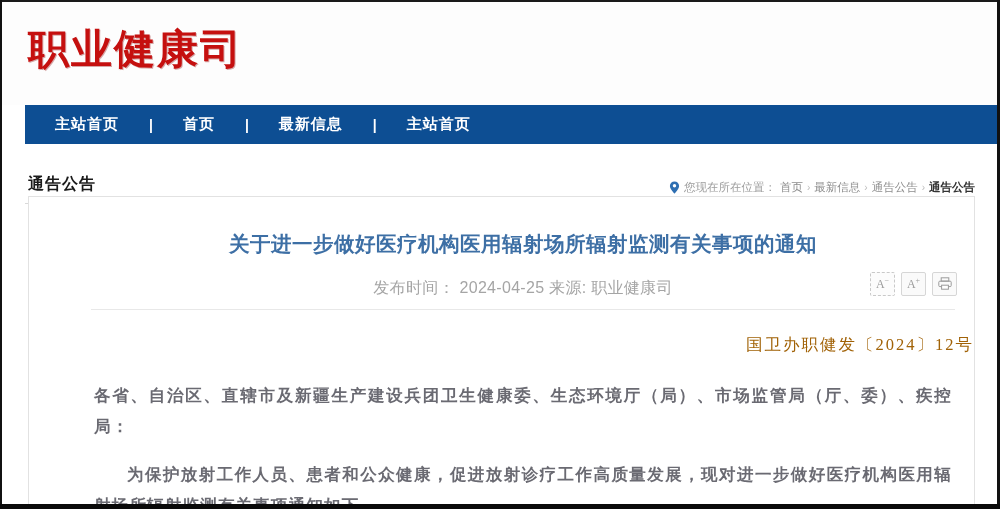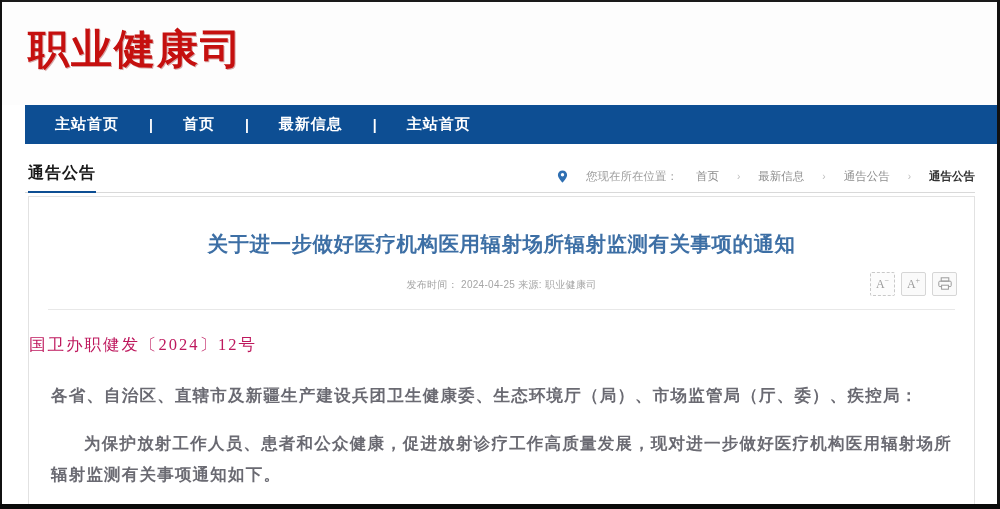--- a/index.html
+++ b/index.html
@@ -68,21 +68,21 @@
     font-weight: bold;
     padding: 0 0px;
     white-space: nowrap;
   }
   .nav-gap-a { width: 30px; }
   .nav-gap-b { width: 30px; }
 
   
   .titlerow {
     position: absolute;
-    left: 25px; top: 156px;
+    left: 25px; top: 167px;
     width: 950px; height: 38px;
   }
   .chan-title {
     position: absolute;
     left: 3px; top: 7px;
     font-size: 16px;
     font-weight: bold;
     color: #1a1a1a;
     letter-spacing: 1px;
     padding-bottom: 7px;
@@ -93,60 +93,61 @@
     position: absolute;
     left: 0; top: 36px;
     width: 950px; height: 1px;
     background: #d9d9d9;
   }
   .breadcrumb {
     position: absolute;
     right: 0px; top: 13px;
     display: flex;
     align-items: center;
-    gap: 18px;
+    gap: 4px;
     font-size: 11.5px;
     color: #9a9a9a;
     white-space: nowrap;
   }
   .pin-icon { display: block; width: 11px; height: 13px; }
   .bc-label { color: #9e9e9e; }
   .bc-link  { color: #8e8e8e; cursor: pointer; }
   .bc-arrow { color: #bdbdbd; font-size: 10px; }
   .bc-current { color: #333333; font-weight: bold; }
 
   
   .card {
     position: absolute;
     left: 28px; top: 196px;
     width: 947px; height: 309px;
     background: #ffffff;
     border: 1px solid #e2e2e2;
     border-bottom: none;
     overflow: hidden;
+    padding-left: 43px;
   }
 
   .art-title {
     margin: 34px 70px 0 70px;
     text-align: center;
     font-size: 20.5px;
     font-weight: bold;
     color: #3d6fa5;
     letter-spacing: 0.5px;
     line-height: 1.3;
   }
 
   .meta-row {
     position: relative;
     margin-top: 20px;
     height: 26px;
   }
   .meta-text {
     text-align: center;
-    font-size: 10px;
+    font-size: 16px;
     color: #a5a5a5;
     letter-spacing: 0.3px;
     white-space: nowrap;
   }
   .tools {
     position: absolute;
     right: 17px; top: -6px;
     display: flex;
     gap: 6px;
   }
@@ -171,23 +172,23 @@
   .printer-icon { display: block; width: 14px; height: 13px; }
 
   .divider {
     margin: 5px 19px 0 19px;
     height: 1px;
     background: #e8e8e8;
   }
 
   .doc-no {
     margin-top: 24px;
-    text-align: left;
+    text-align: right;
     font-size: 16.5px;
-    color: #be185d;
+    color: #a16207;
     letter-spacing: 2px;
     font-family: "Liberation Serif", "DejaVu Serif", serif;
     white-space: nowrap;
   }
 
   .body-text {
     margin: 24px 22px 0 22px;
     font-size: 16.5px;
     line-height: 31px;
     color: #6a6a72;

